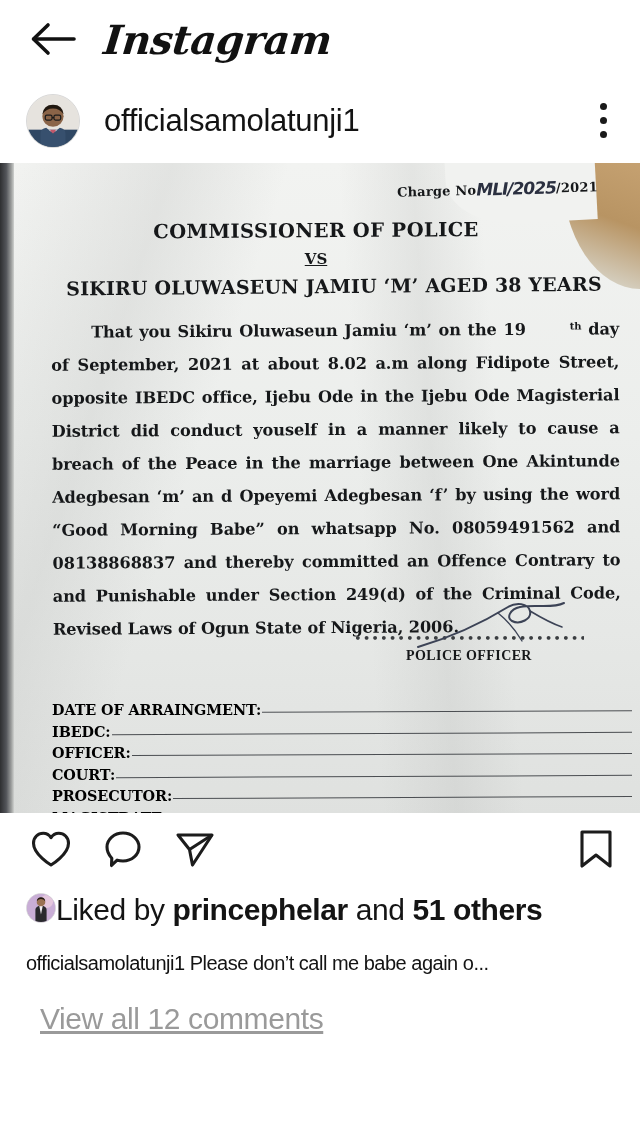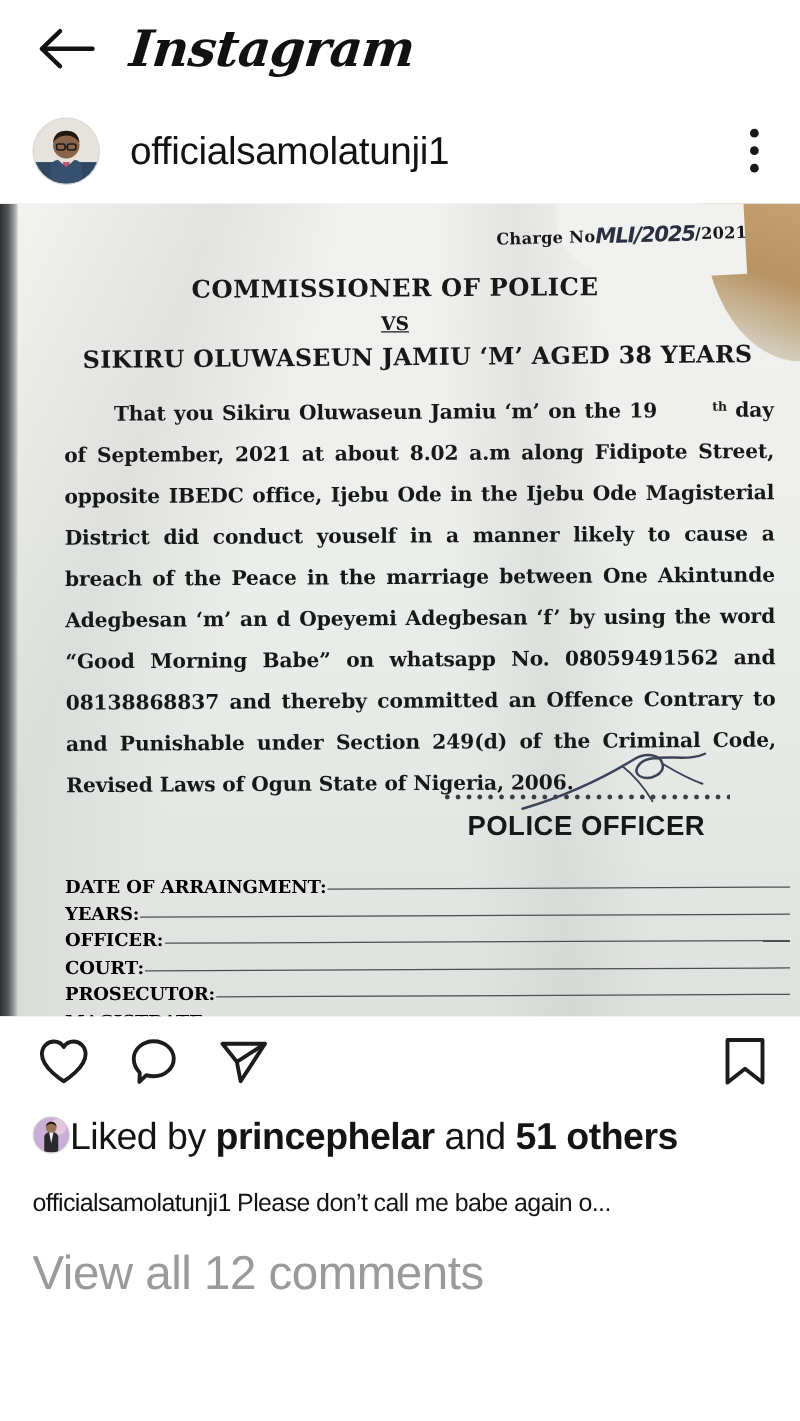--- a/index.html
+++ b/index.html
@@ -223,23 +223,23 @@
   .sig-dots {
     font-family: "DejaVu Serif", serif;
     font-size: 13px;
     letter-spacing: 1px;
     color: #3a3d40;
     white-space: nowrap;
     overflow: hidden;
   }
   .sig-label {
     margin-top: 2px;
-    font-family: Liberation Sans, sans-serif;
-    font-weight: 700;
-    font-size: 22px;
+    font-family: Liberation Serif, serif;
+    font-weight: 700;
+    font-size: 14px;
     letter-spacing: 0.4px;
   }
 
   .form-list {
     position: absolute;
     top: 538px; left: 52px; right: 8px;
   }
   .form-row {
     display: flex;
     align-items: baseline;
@@ -313,26 +313,27 @@
     line-height: 58px;
     color: #141414;
     letter-spacing: -0.5px;
   }
   .caption .cap-user {
     font-weight: 400;
     color: #111111;
     cursor: pointer;
   }
   .view-comments {
-    padding: 6px 26px 0 26px;
-    font-size: 38px;
+    padding: 6px 26px 0 40px;
+    font-size: 30px;
     line-height: 42px;
     color: #9a9a9a;
     letter-spacing: -0.4px;
     cursor: pointer;
+    text-decoration: underline;
   }
 </style>
 </head>
 <body>
 
 <div class="screen">
 
   <div class="appbar">
     <div class="back-arrow">
       <svg viewBox="0 0 54 44" fill="none" xmlns="http://www.w3.org/2000/svg">
@@ -393,21 +394,21 @@
         <div class="sig-dots">•••••••••••••••••••••••••••••••••••</div>
         <div class="sig-label">POLICE OFFICER</div>
       </div>
 
       <div class="form-list">
         <div class="form-row">
           <span class="form-label">DATE OF ARRAINGMENT:</span>
           <span class="form-rule"></span>
         </div>
         <div class="form-row">
-          <span class="form-label">YEARS:</span>
+          <span class="form-label">IBEDC:</span>
           <span class="form-rule"></span>
         </div>
         <div class="form-row">
           <span class="form-label">OFFICER:</span>
           <span class="form-rule"></span>
         </div>
         <div class="form-row">
           <span class="form-label">COURT:</span>
           <span class="form-rule"></span>
         </div>

